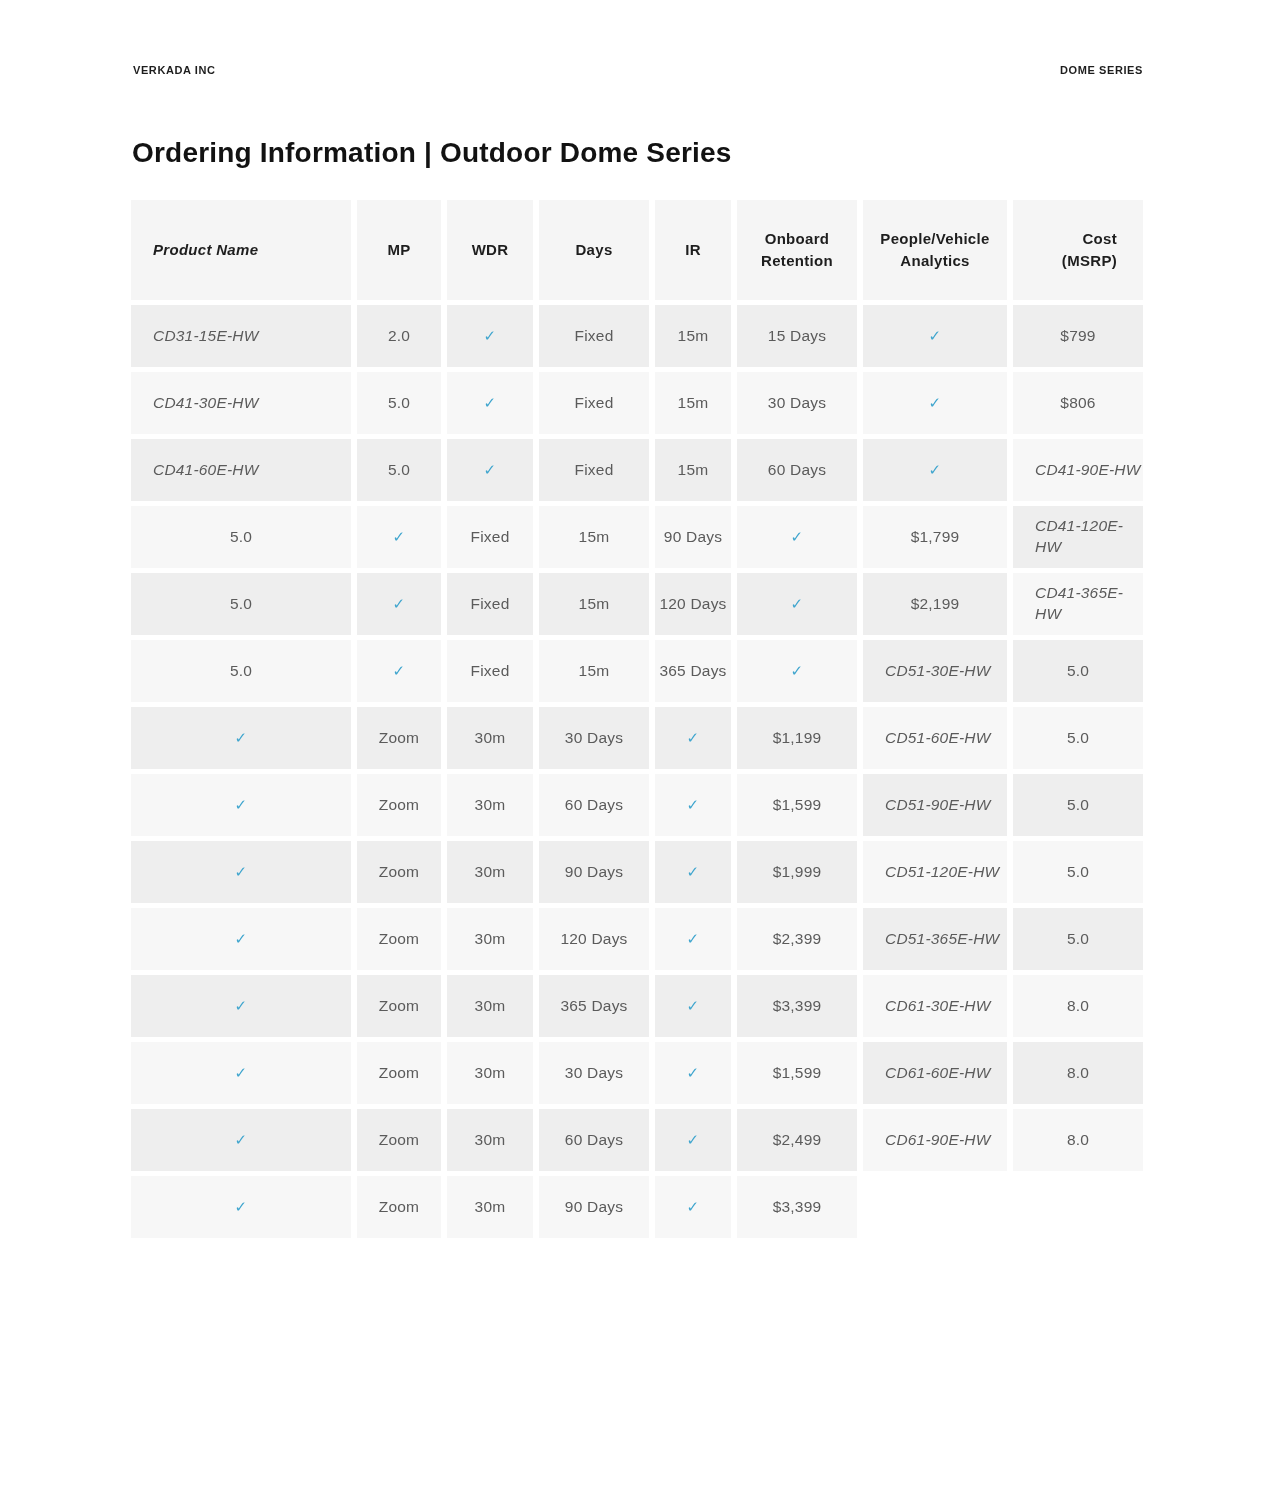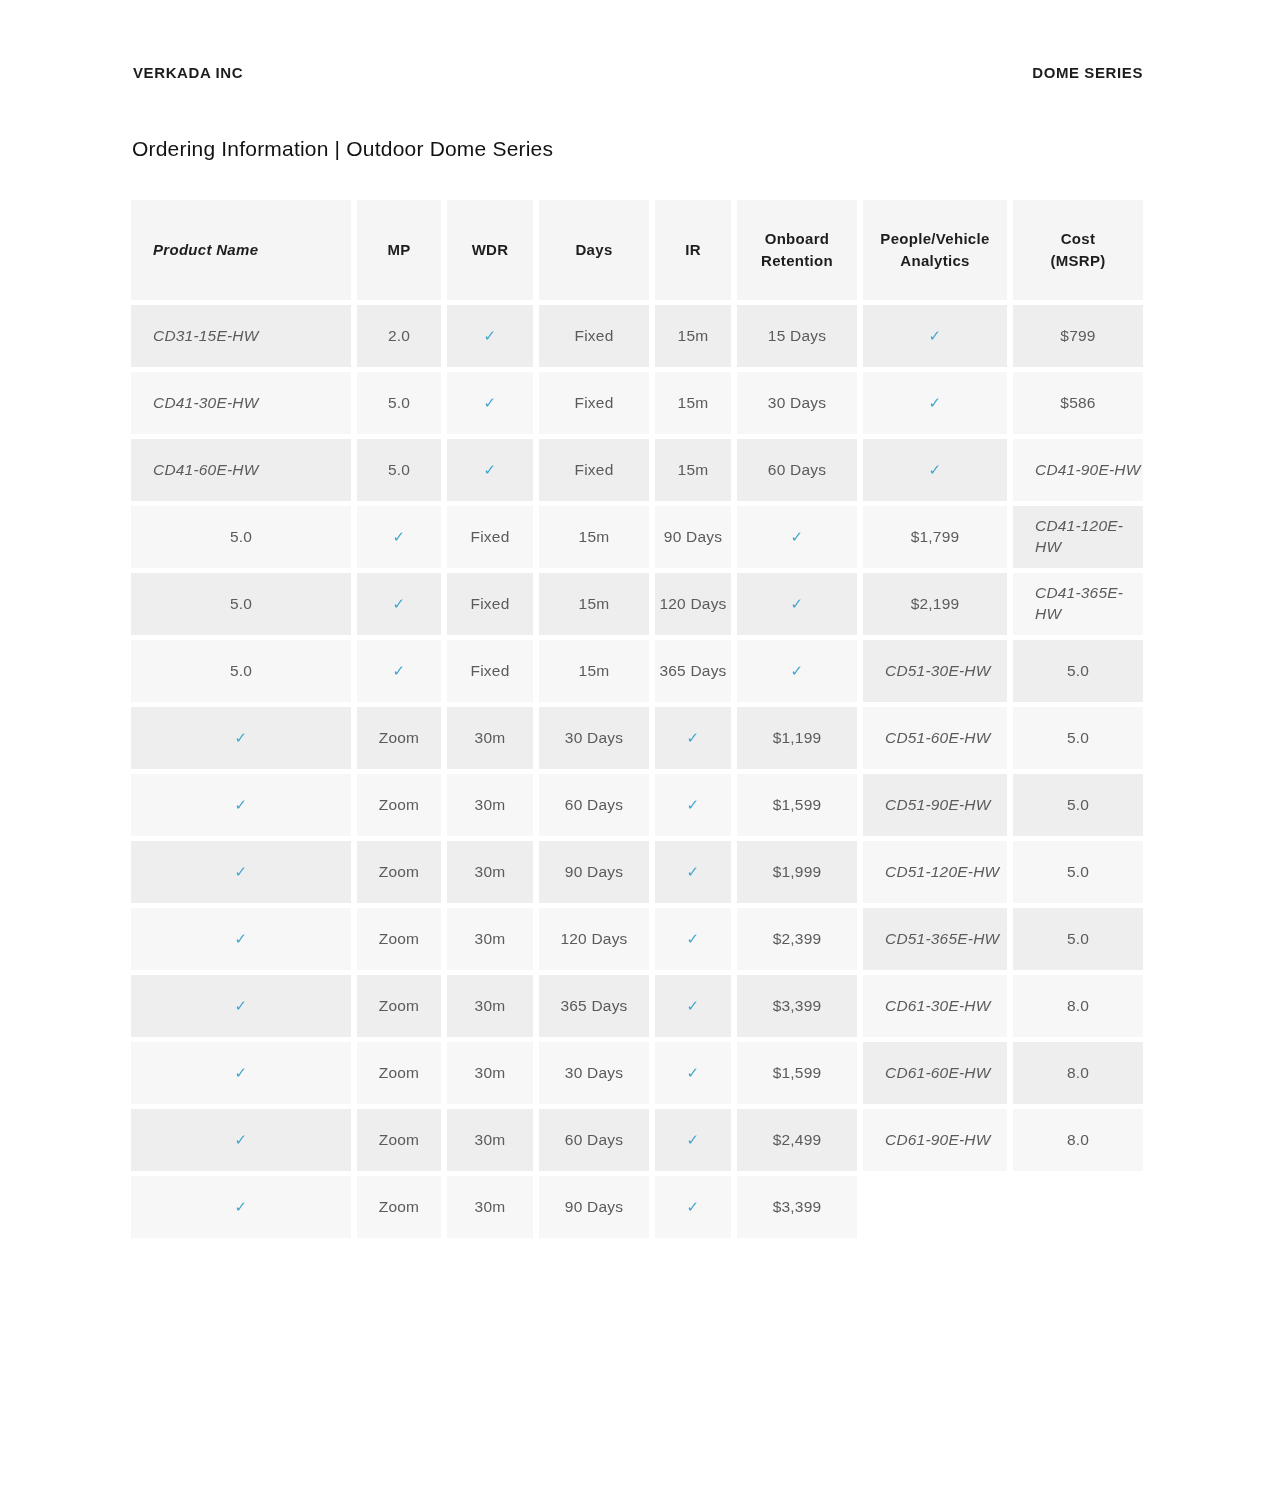--- a/index.html
+++ b/index.html
@@ -8,25 +8,25 @@
     width:1267px; height:1489px;
     background:#ffffff;
     font-family:"Liberation Sans", sans-serif;
     overflow:hidden;
   }
   .doc-meta {
     position:absolute; top:64px; left:133px; width:1010px;
     display:flex; justify-content:space-between; align-items:flex-start;
   }
   .doc-meta span {
-    font-size:15px; font-weight:700; letter-spacing:0.6px; color:#1d1d1d;
+    font-size:11px; font-weight:700; letter-spacing:0.6px; color:#1d1d1d;
   }
   .page-title {
     position:absolute; top:137px; left:132px;
-    font-size:21px; font-weight:400; letter-spacing:0.2px; color:#121212;
+    font-size:28px; font-weight:700; letter-spacing:0.2px; color:#121212;
   }
   .spec-table {
     position:absolute; top:200px; left:131px; width:1012px;
     display:grid;
     grid-template-columns:220px 84px 86px 110px 76px 120px 144px 130px;
     grid-template-rows:100px;
     grid-auto-rows:62px;
     column-gap:6px; row-gap:5px;
   }
   .cell {
@@ -34,21 +34,21 @@
     font-size:15.5px; color:#5b5b5b; letter-spacing:0.2px;
     line-height:1.35;
   }
   .cell.product { justify-content:flex-start; padding-left:22px;font-style:italic; }
   .hdr {
     background:#f5f5f5;
     color:#1e1e1e; font-weight:700; font-size:15px;
     text-align:center; letter-spacing:0.3px; line-height:1.5;
   }
   .hdr.product { text-align:left; }
-  .hdr .wrap-narrow { max-width:78px; }
+  .hdr .wrap-narrow { max-width:78px;text-align:right; }
   .row-odd  { background:#eeeeee; }
   .row-even { background:#f7f7f7; }
   .check { font-size:15px; font-weight:400; }
 </style>
 </head>
 <body>
 
 <div class="page">
 
   <div class="doc-meta">
@@ -79,21 +79,21 @@
     <div class="cell check row-odd" style="color: rgb(63, 165, 206);">✓</div>
     <div class="cell row-odd">$799</div>
 
     <div class="cell product row-even">CD41-30E-HW</div>
     <div class="cell row-even">5.0</div>
     <div class="cell check row-even" style="color: rgb(63, 165, 206);">✓</div>
     <div class="cell row-even">Fixed</div>
     <div class="cell row-even">15m</div>
     <div class="cell row-even">30 Days</div>
     <div class="cell check row-even" style="color: rgb(63, 165, 206);">✓</div>
-    <div class="cell row-even">$586</div>
+    <div class="cell row-even">$806</div>
 
     <div class="cell product row-odd">CD41-60E-HW</div>
     <div class="cell row-odd">5.0</div>
     <div class="cell check row-odd" style="color: rgb(63, 165, 206);">✓</div>
     <div class="cell row-odd">Fixed</div>
     <div class="cell row-odd">15m</div>
     <div class="cell row-odd">60 Days</div>
     <div class="cell check row-odd" style="color: rgb(63, 165, 206);">✓</div>
 
     <div class="cell product row-even">CD41-90E-HW</div>

